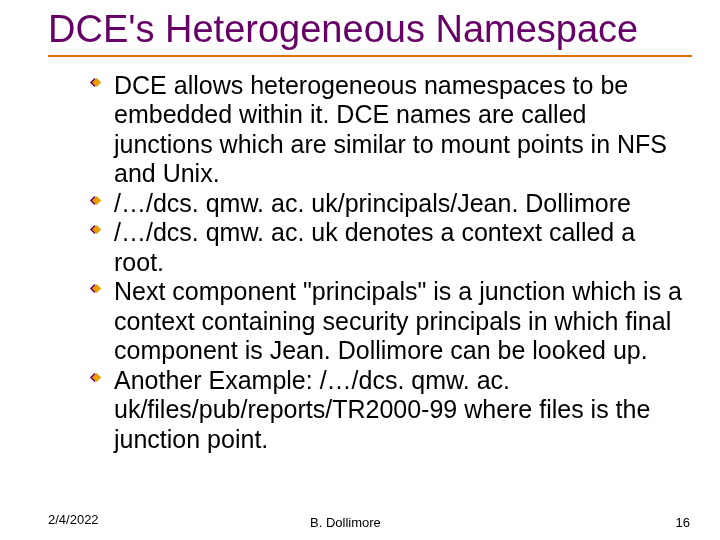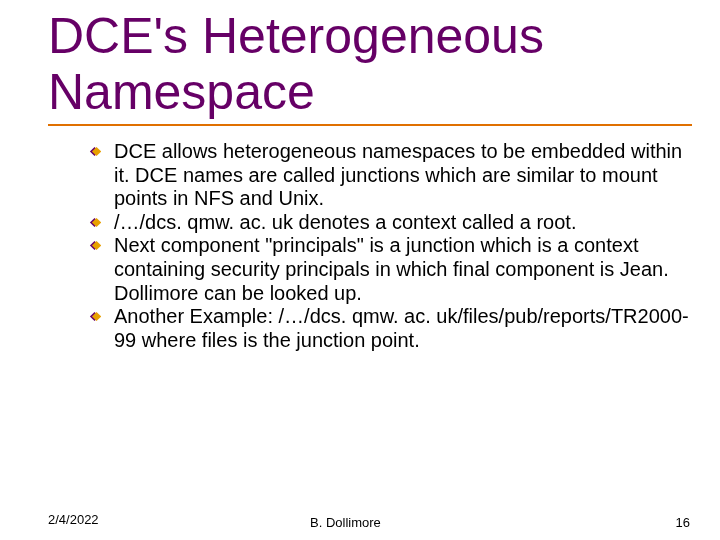--- a/index.html
+++ b/index.html
@@ -14,30 +14,30 @@
   }
   .slide {
     position: relative;
     width: 720px;
     height: 540px;
     box-sizing: border-box;
     padding: 8px 28px 0 48px;
   }
   .title {
     color: #660066;
-    font-size: 50px;
+    font-size: 38px;
     line-height: 1.12;
     border-bottom: 2px solid #e07000;
     padding-bottom: 4px;
     margin: 0 0 14px 0;
     font-weight: 400;
   }
   .body {
     color: #000000;
-    font-size: 20px;
+    font-size: 25px;
     line-height: 1.18;
   }
   ul {
     list-style: none;
     padding: 0;
     margin: 0 0 0 40px;
   }
   li {
     position: relative;
     padding-left: 26px;
@@ -75,20 +75,27 @@
           <rect x="3.5" y="3.5" width="7" height="7" transform="rotate(45 7 7)" fill="#660066"></rect>
           <rect x="3.5" y="3.5" width="7" height="7" transform="translate(2.2,0) rotate(45 7 7)" fill="#e8a000"></rect>
         </svg>
         <span>DCE allows heterogeneous namespaces to be embedded within it. DCE names are called junctions which are similar to mount points in NFS and Unix.</span>
       </li>
       <li>
         <svg class="bullet" viewBox="0 0 14 14">
           <rect x="3.5" y="3.5" width="7" height="7" transform="rotate(45 7 7)" fill="#660066"></rect>
           <rect x="3.5" y="3.5" width="7" height="7" transform="translate(2.2,0) rotate(45 7 7)" fill="#e8a000"></rect>
         </svg>
+        <span>/…/dcs. qmw. ac. uk/principals/Jean. Dollimore</span>
+      </li>
+      <li>
+        <svg class="bullet" viewBox="0 0 14 14">
+          <rect x="3.5" y="3.5" width="7" height="7" transform="rotate(45 7 7)" fill="#660066"></rect>
+          <rect x="3.5" y="3.5" width="7" height="7" transform="translate(2.2,0) rotate(45 7 7)" fill="#e8a000"></rect>
+        </svg>
         <span>/…/dcs. qmw. ac. uk denotes a context called a root.</span>
       </li>
       <li>
         <svg class="bullet" viewBox="0 0 14 14">
           <rect x="3.5" y="3.5" width="7" height="7" transform="rotate(45 7 7)" fill="#660066"></rect>
           <rect x="3.5" y="3.5" width="7" height="7" transform="translate(2.2,0) rotate(45 7 7)" fill="#e8a000"></rect>
         </svg>
         <span>Next component "principals" is a junction which is a context containing security principals in which final component is Jean. Dollimore can be looked up.</span>
       </li>
       <li>

